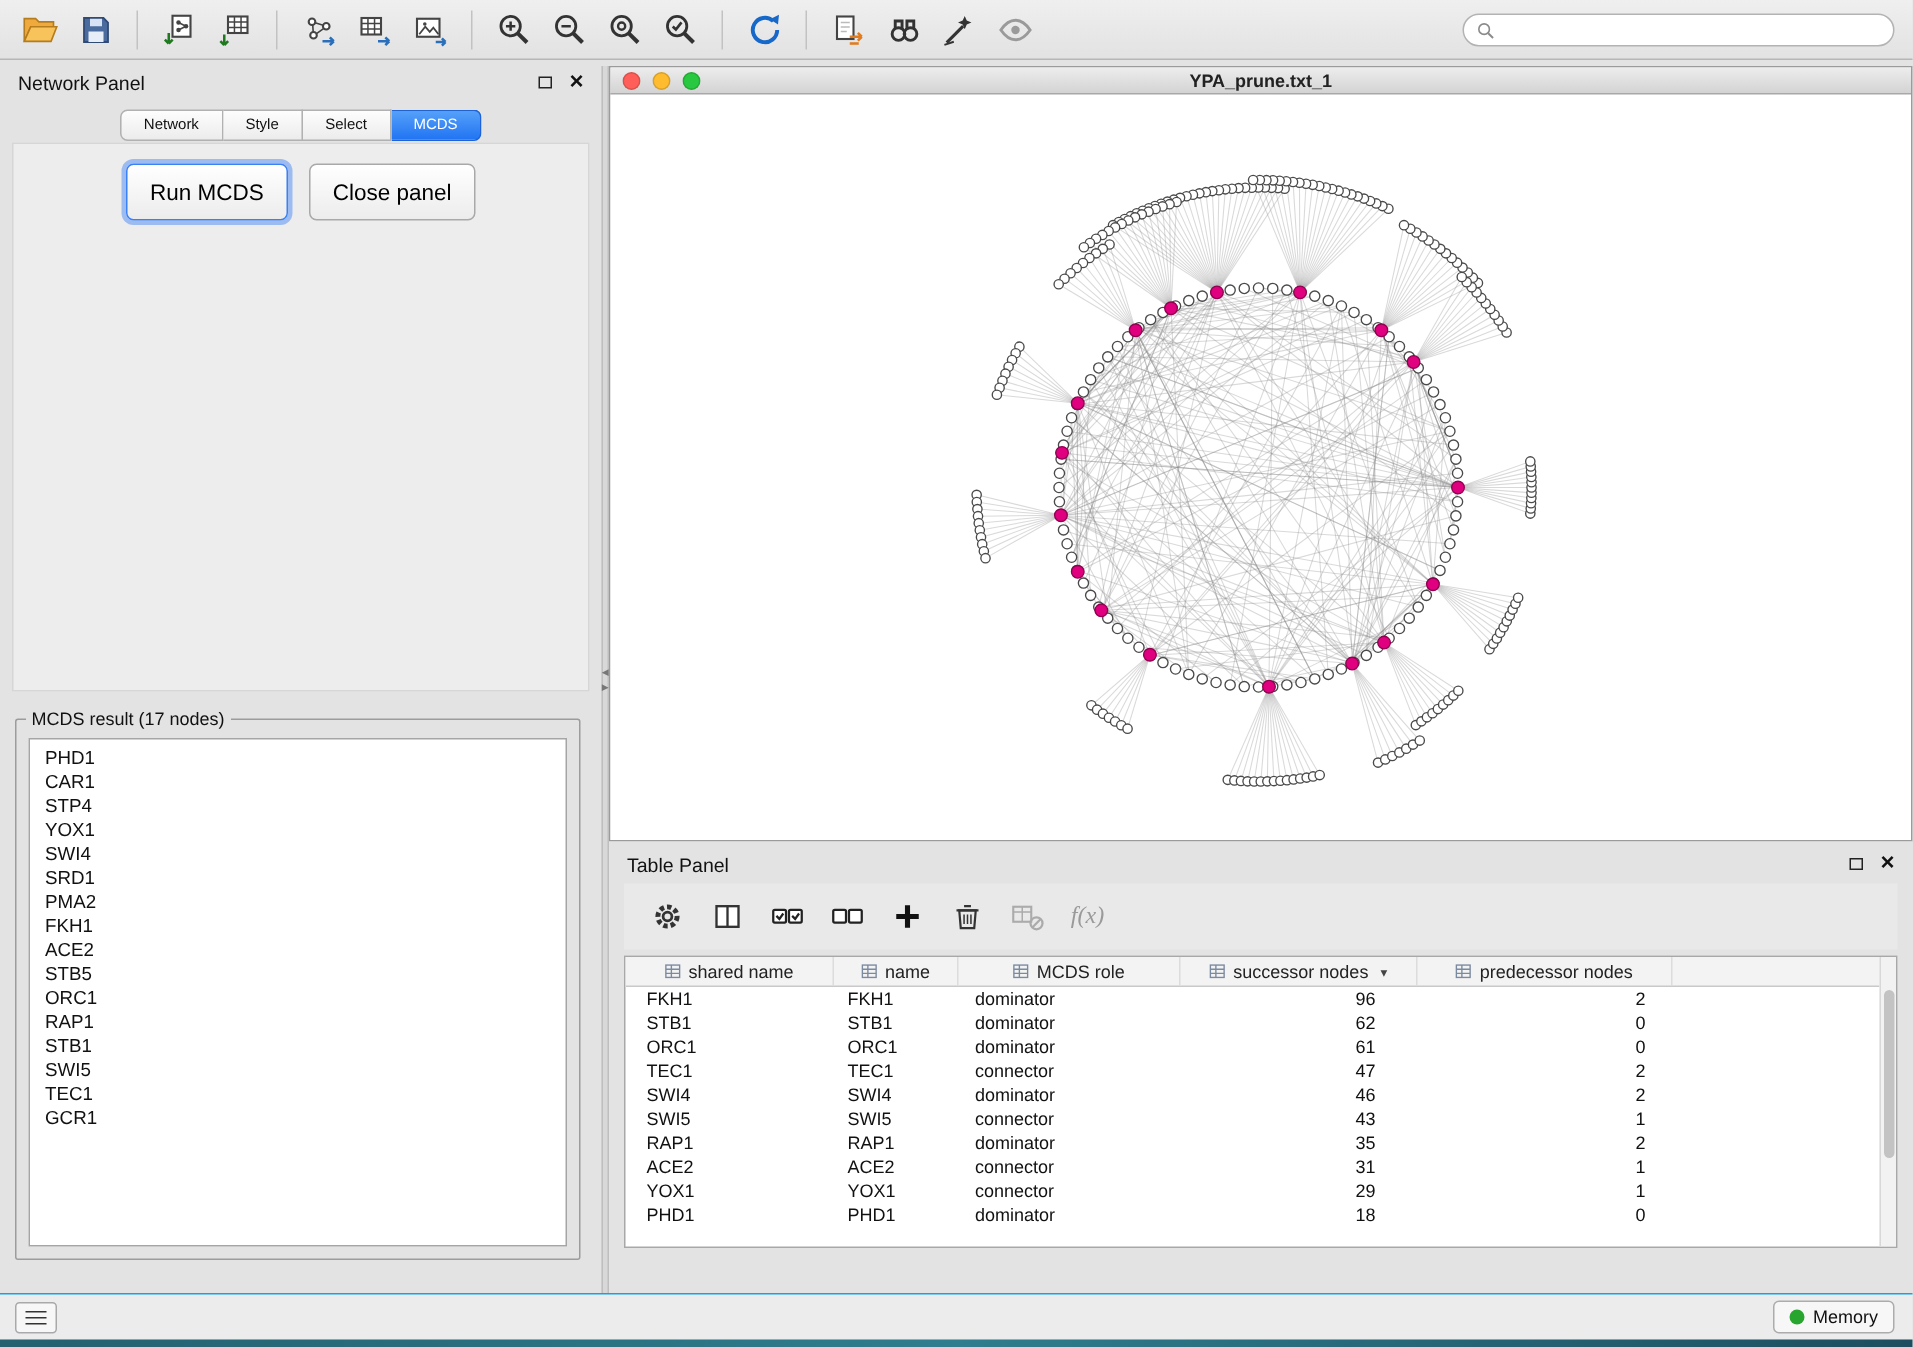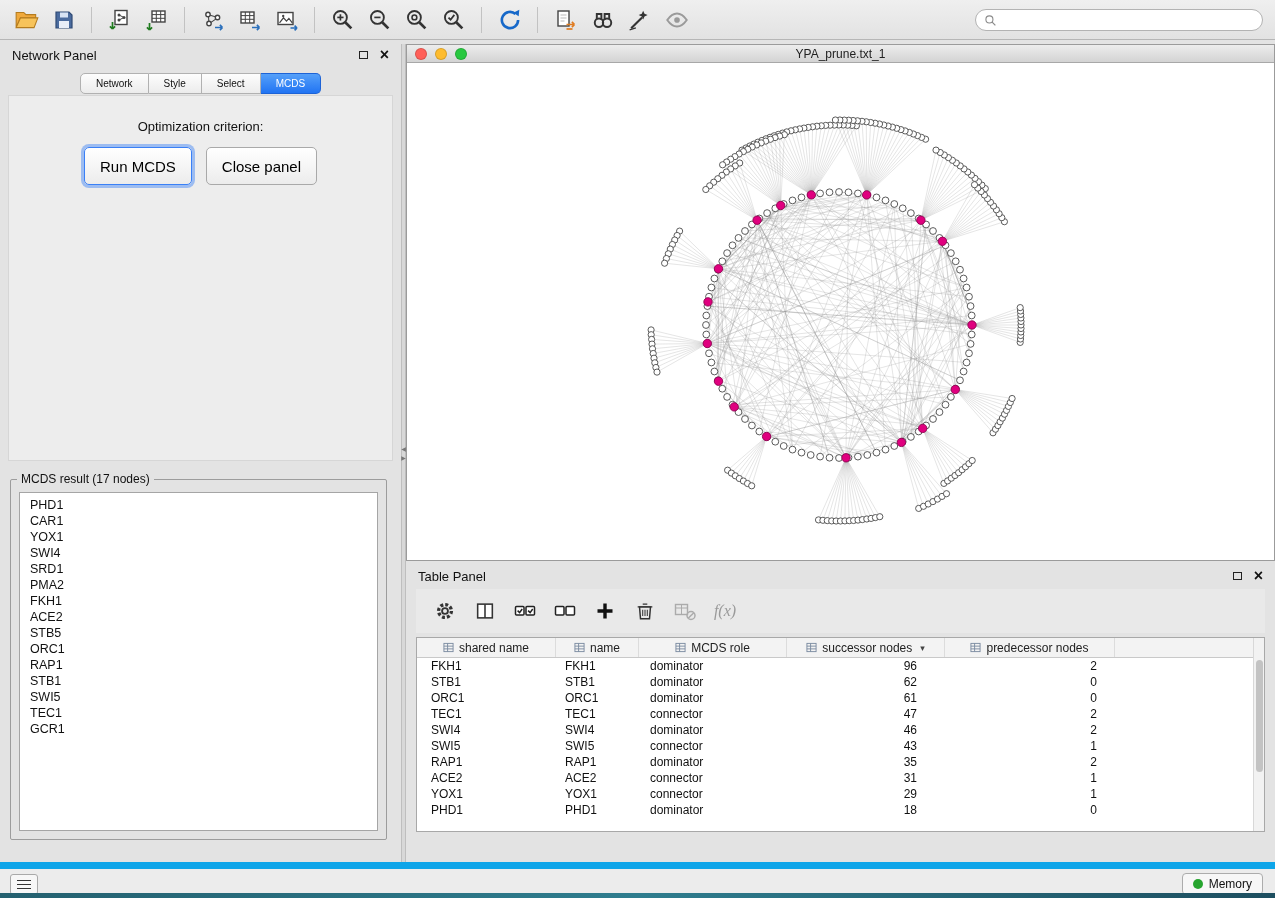--- a/index.html
+++ b/index.html
@@ -59,21 +59,21 @@
   .v-split{position:absolute;left:401px;top:44px;width:5px;height:818px;background:#d8d8d8;
     border-left:1px solid #bebebe;border-right:1px solid #bebebe;display:flex;
     flex-direction:column;align-items:center;justify-content:center;gap:2px;
     font-size:6px;color:#777;}
 
   
   .network-window{position:absolute;left:406px;top:44px;width:869px;height:517px;
     border:1px solid #9b9b9b;background:#fff;}
   .net-titlebar{height:18px;background:linear-gradient(#ededed,#d3d3d3);
     border-bottom:1px solid #a8a8a8;position:relative;display:flex;align-items:center;
-    justify-content:center;font-size:12px;font-weight:400;color:#222;}
+    justify-content:center;font-size:12px;font-weight:700;color:#222;}
   .lights{position:absolute;left:8px;top:3px;display:flex;gap:8px;}
   .light{width:12px;height:12px;border-radius:50%;border:1px solid rgba(0,0,0,.15);}
   .net-canvas{width:867px;height:497px;background:#fff;}
 
   
   .table-panel{position:absolute;left:406px;top:561px;width:869px;height:301px;background:#e3e3e3;}
   .tp-toolbar{position:absolute;left:10px;right:10px;top:28px;height:44px;
     background:#e9e9e9;display:flex;align-items:center;padding-left:12px;gap:6px;}
   .tp-btn{width:34px;height:30px;border:none;background:transparent;border-radius:4px;
     display:flex;align-items:center;justify-content:center;}
@@ -94,21 +94,21 @@
   .td.c3{text-align:right;padding-right:28px;}
   .td.c4{text-align:right;padding-right:18px;}
   .tp-scrollbar{position:absolute;right:0;top:0;bottom:0;width:11px;background:#f2f2f2;
     border-left:1px solid #d8d8d8;}
   .tp-scrollbar .thumb{position:absolute;left:1.5px;right:1.5px;top:22px;height:112px;
     background:#c3c3c3;border-radius:4px;}
   .tp-tabs{position:absolute;left:0;right:0;bottom:8px;display:flex;justify-content:center;}
 
   
   .status-bar{position:absolute;left:0;top:862px;width:1275px;height:31px;background:#ececec;
-    border-top:7px solid #0ea5e9;text-decoration:underline;}
+    border-top:1px solid #0ea5e9;text-decoration:underline;}
   .hamburger{position:absolute;left:10px;top:5px;width:28px;height:21px;background:#f7f7f7;
     border:1px solid #a9a9a9;border-radius:3px;display:flex;flex-direction:column;
     justify-content:center;gap:2.5px;padding:0 6px;}
   .hamburger i{display:block;height:1.6px;background:#333;}
   .memory-btn{position:absolute;right:12px;top:4px;height:22px;background:#f7f7f7;
     border:1px solid #acacac;border-radius:4px;display:flex;align-items:center;gap:6px;
     padding:0 10px;font-size:12px;}
   .mem-dot{width:10px;height:10px;border-radius:50%;}
   .desktop-strip{position:absolute;left:0;top:893px;width:1275px;height:5px;
     background:linear-gradient(90deg,#24606f,#2f7d8e,#1d4e5f);}
@@ -294,31 +294,31 @@
         <span class="icon-close">×</span>
       </span>
     </div>
     <div class="cp-tabs" id="cp-tabs">
         <div class="cp-tab">Network</div>
         <div class="cp-tab">Style</div>
         <div class="cp-tab">Select</div>
         <div class="cp-tab active">MCDS</div>
       </div>
     <div class="cp-body">
-      <div class="opt-label">Optimization criterion:</div>
       <div class="cp-buttons">
         <button class="btn focused">Run MCDS</button>
         <button class="btn">Close panel</button>
       </div>
     </div>
     <fieldset class="mcds">
       <legend>MCDS result (17 nodes)</legend>
       <div class="result-list" id="mcds-list">
           <div>PHD1</div>
           <div>CAR1</div>
+          <div>STP4</div>
           <div>YOX1</div>
           <div>SWI4</div>
           <div>SRD1</div>
           <div>PMA2</div>
           <div>FKH1</div>
           <div>ACE2</div>
           <div>STB5</div>
           <div>ORC1</div>
           <div>RAP1</div>
           <div>STB1</div>

